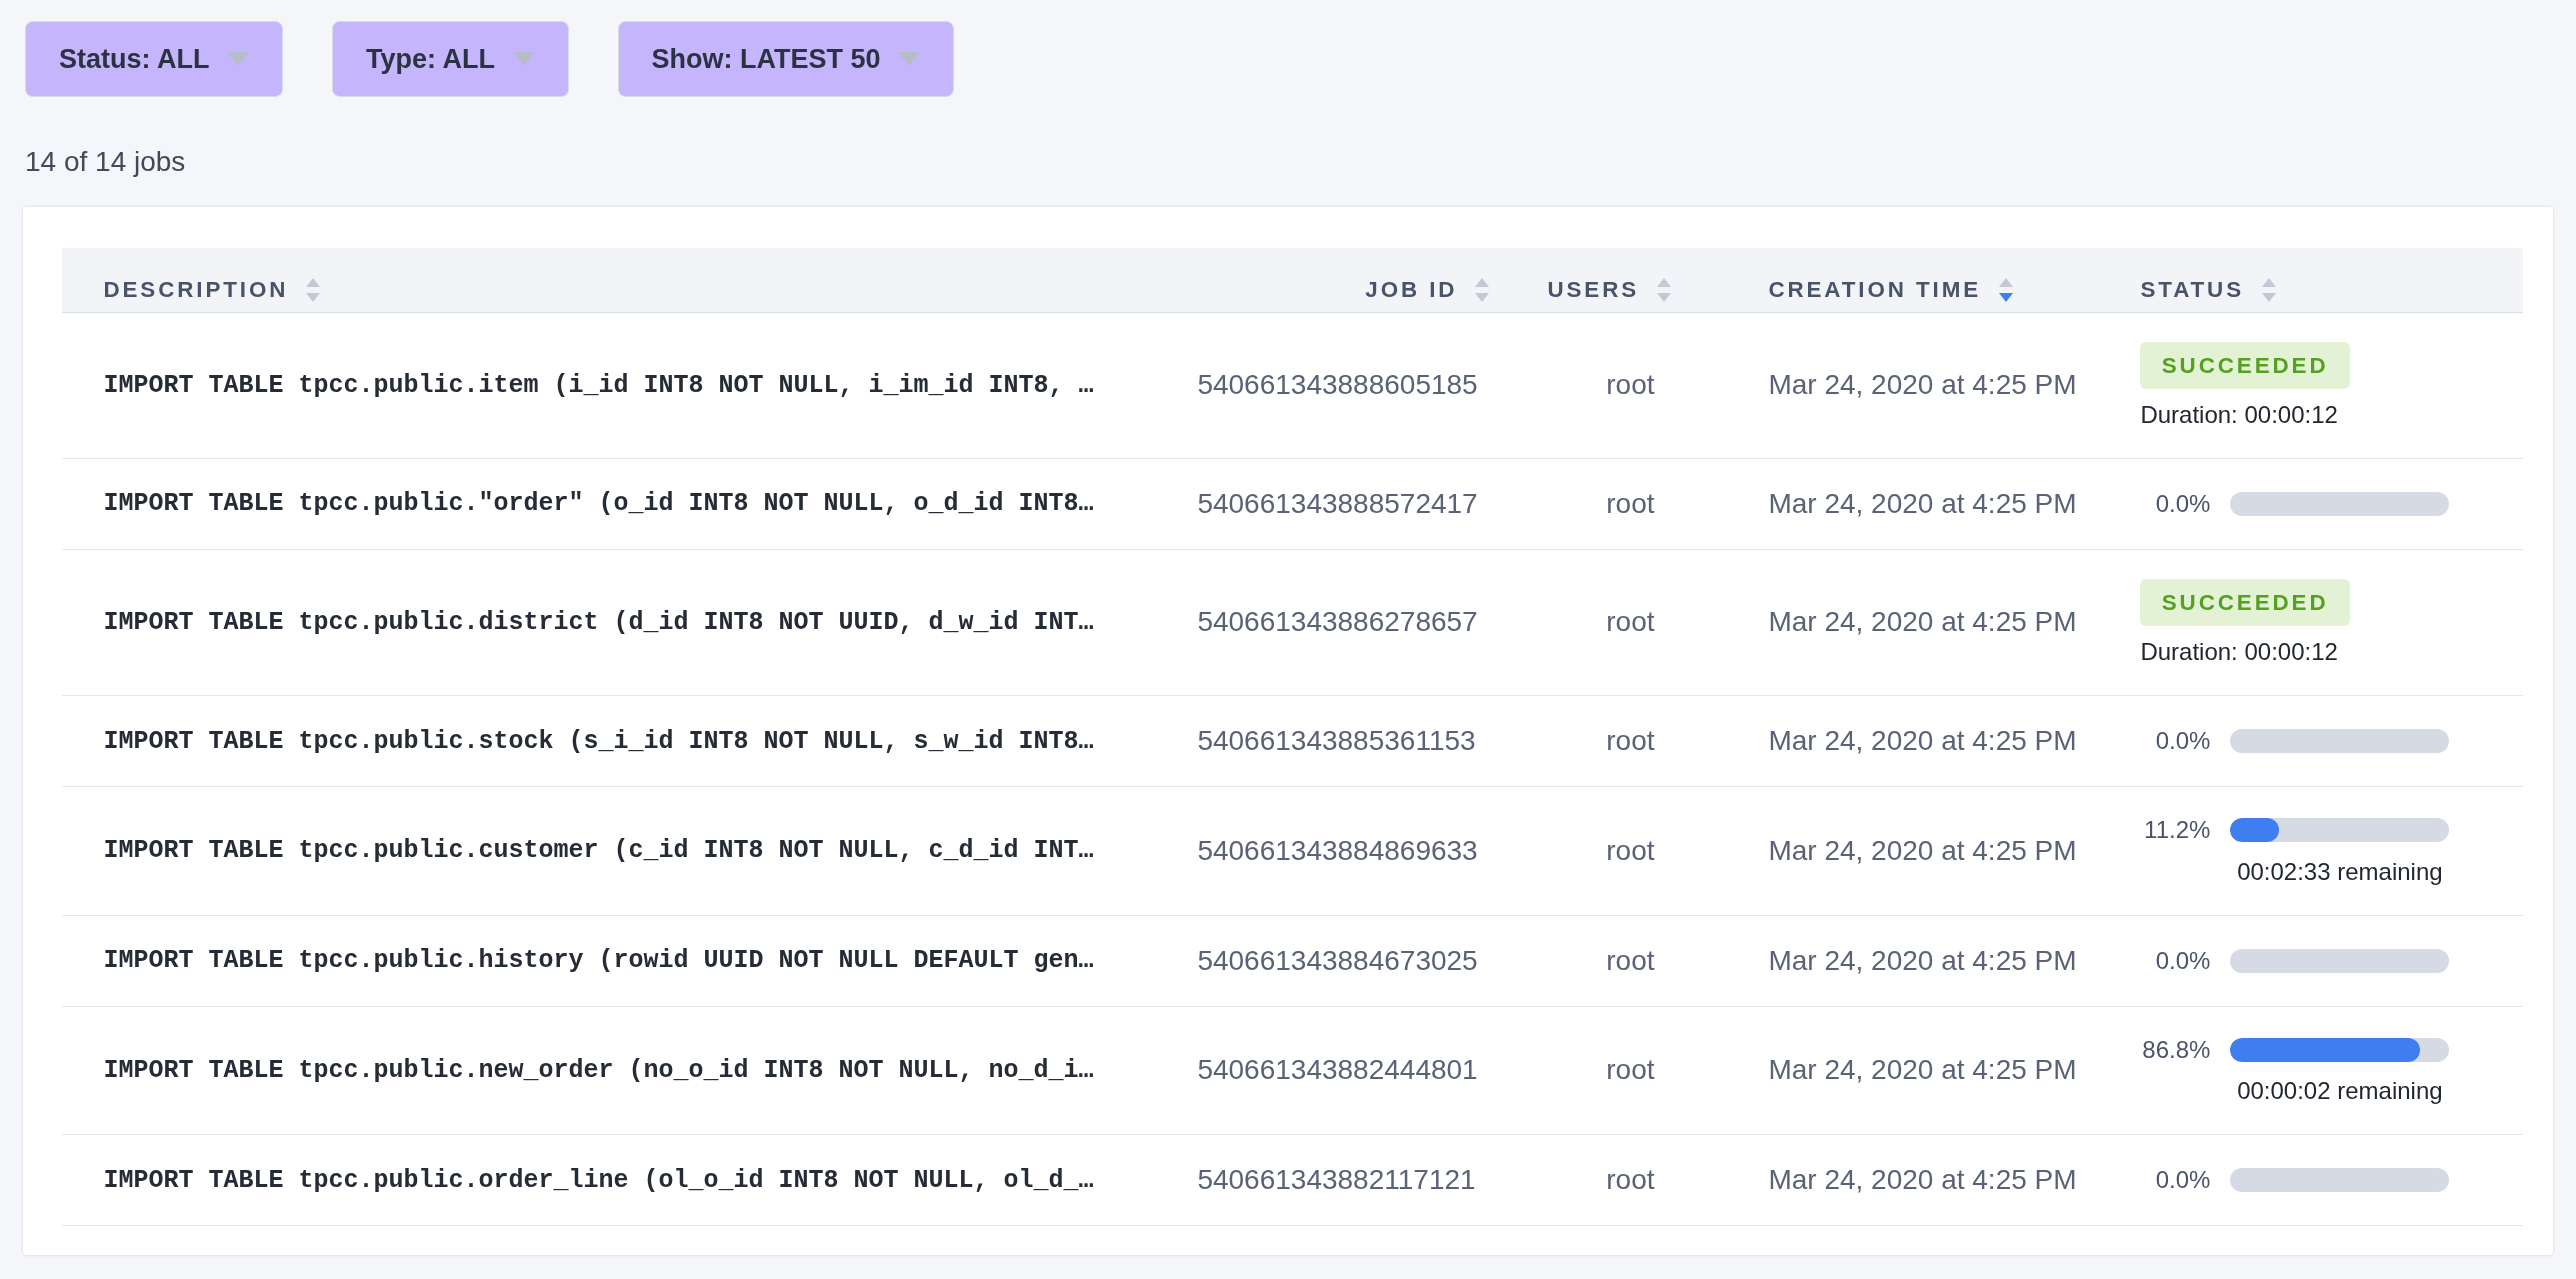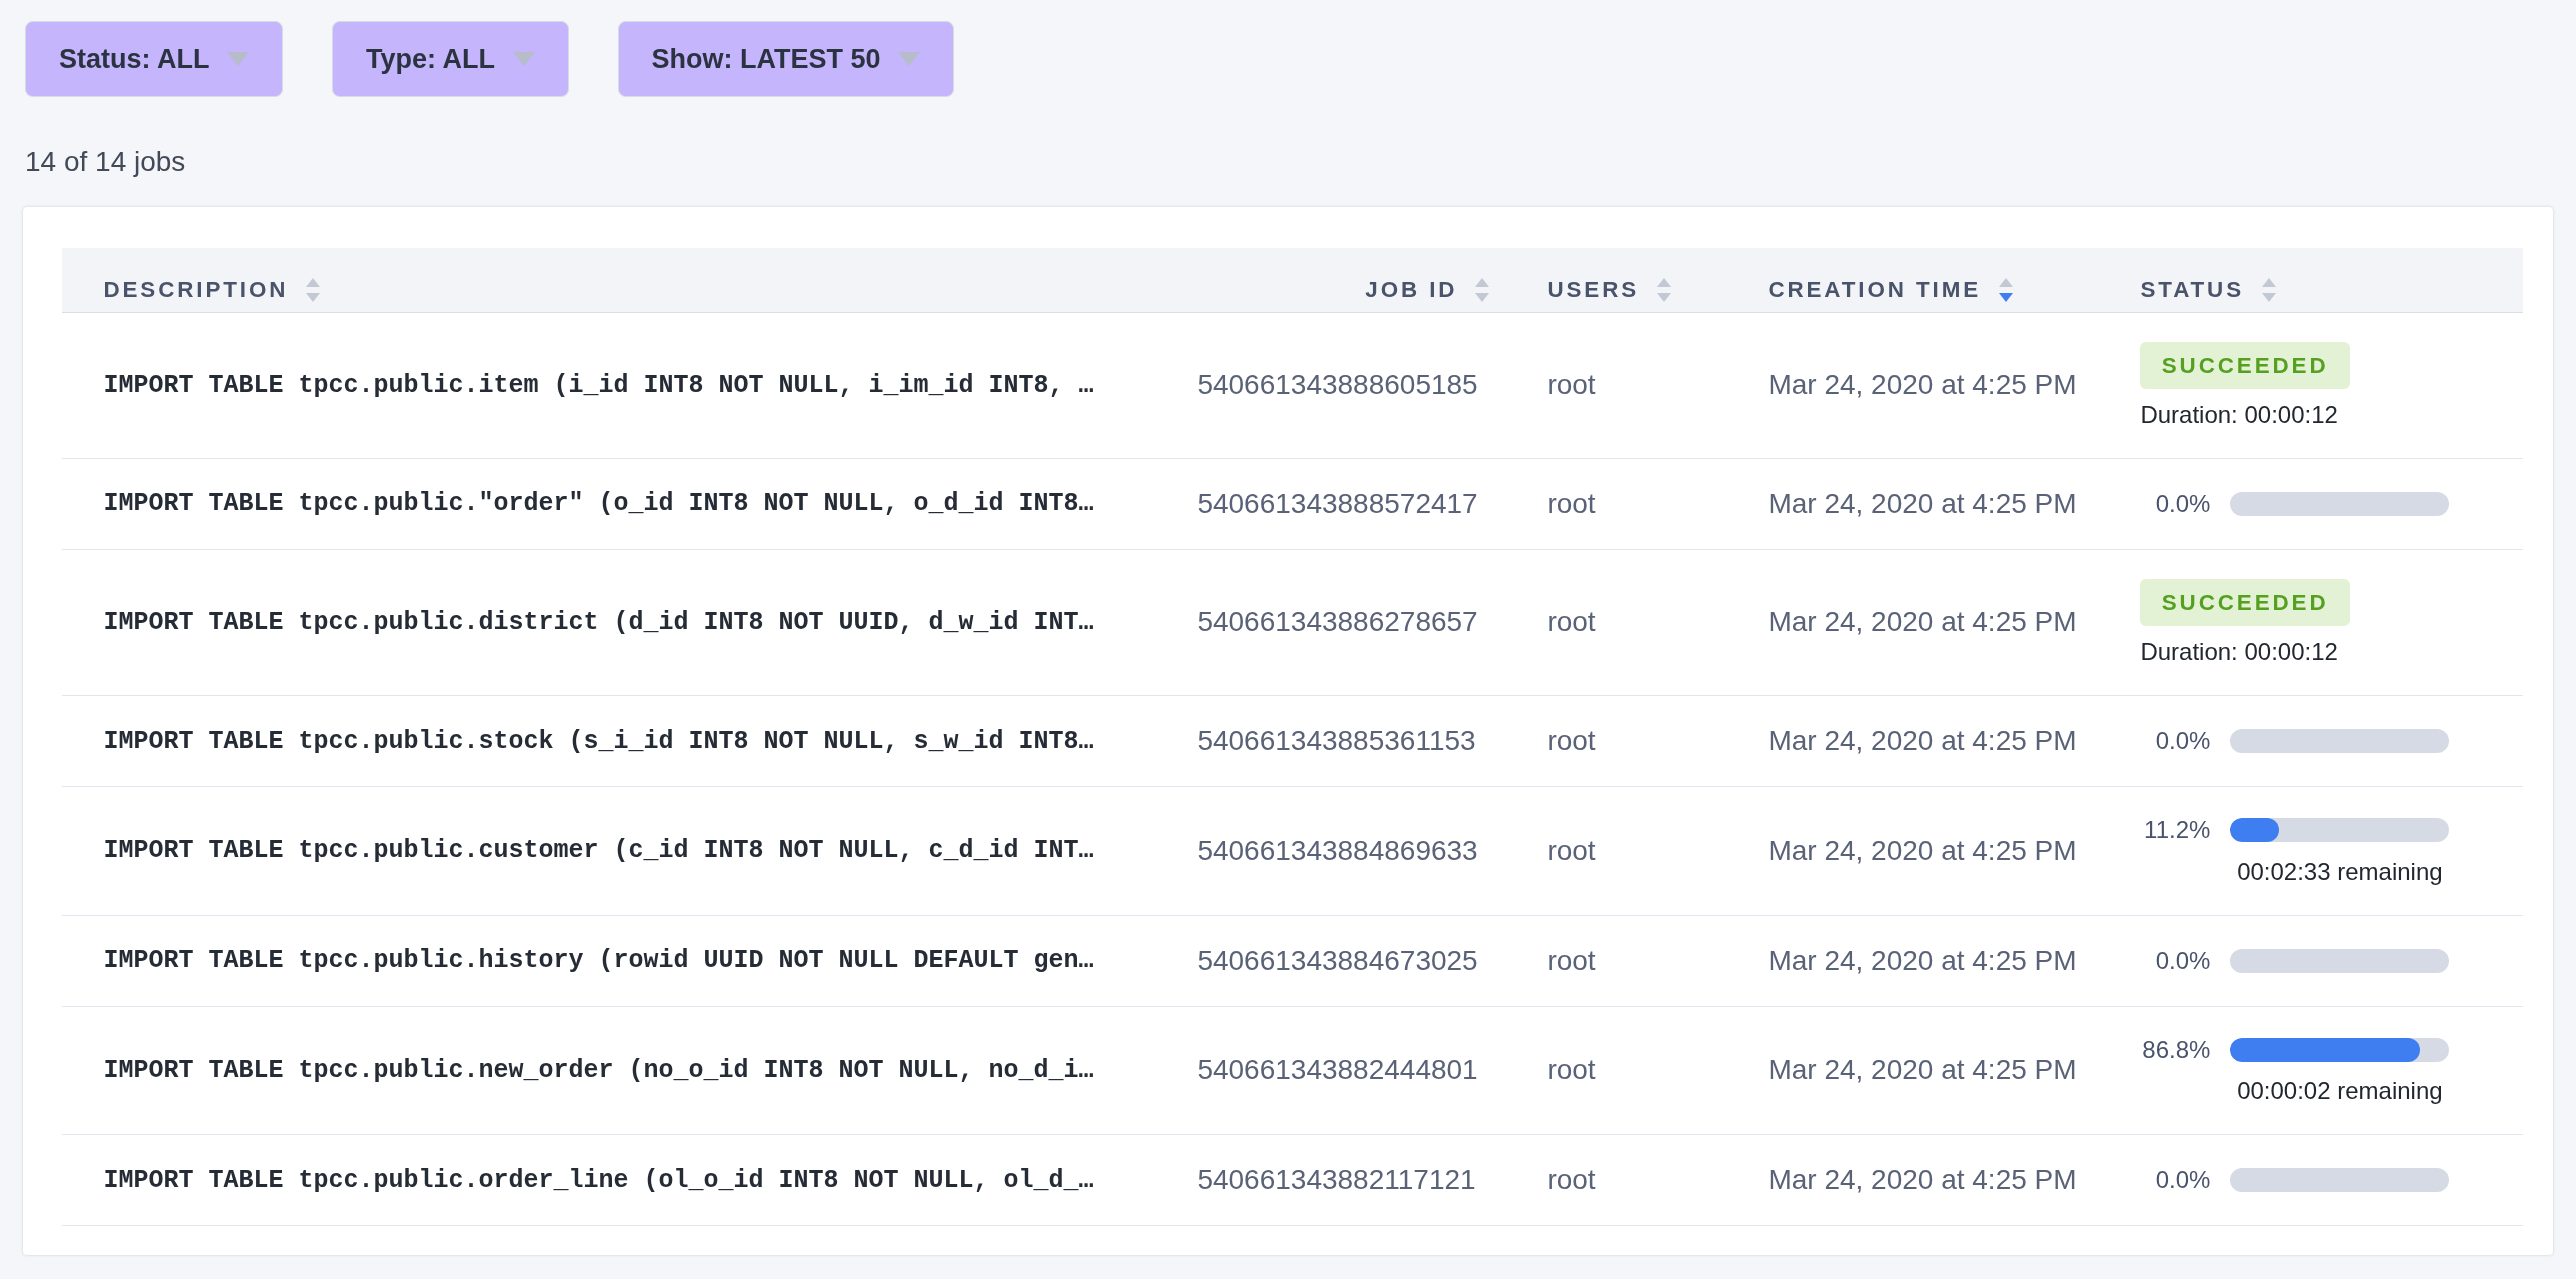--- a/index.html
+++ b/index.html
@@ -68,21 +68,21 @@
     vertical-align:middle;
     padding-top:29px; padding-bottom:29px;
   }
   td.c-desc { padding-left:41px; }
   .desc {
     font-family:"Liberation Mono", monospace;
     font-size:25px; font-weight:700; color:#262c36; white-space:nowrap;
   }
   td.c-id { text-align:right; padding-right:29px; }
   .meta { font-size:28px; color:#5a6277; white-space:nowrap; }
-  td.c-user { padding-left:58px; }
+  td.c-user { padding-left:58px;text-align:center; }
   td.c-time { padding-left:55px; }
   td.c-status { padding-left:47px; }
 
   
   .badge {
     display:inline-block;
     background:#e3f2d4; color:#55a020;
     font-size:22.4px; font-weight:700; letter-spacing:2.9px;
     padding:10.7px 21.4px; border-radius:5.8px;
   }

